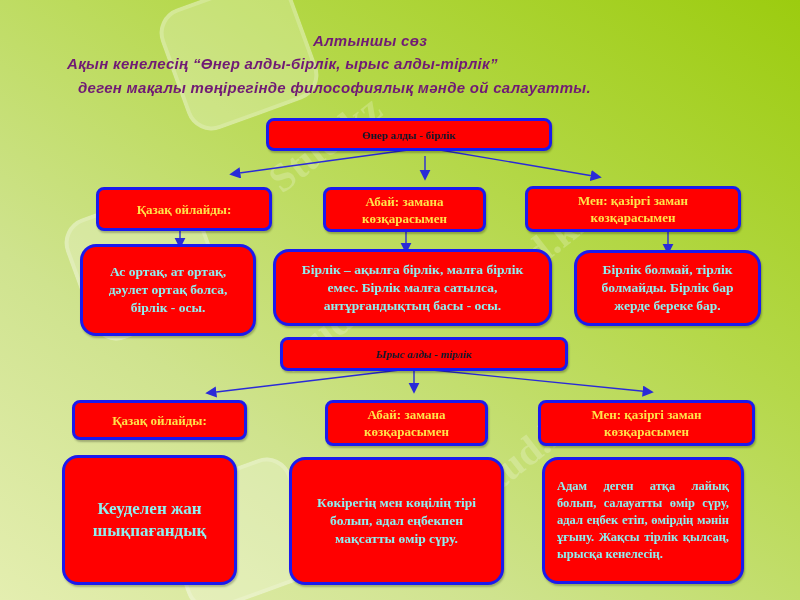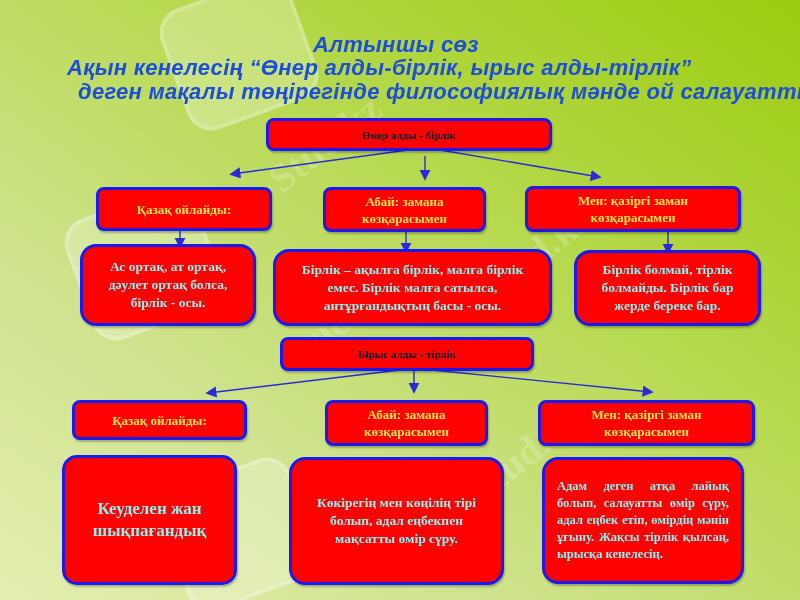--- a/index.html
+++ b/index.html
@@ -14,35 +14,35 @@
     font-size:40px; transform:rotate(-38deg); white-space:nowrap;
     pointer-events:none;
   }
   .wm-logo {
     position:absolute; width:130px; height:120px; border-radius:26px;
     background:rgba(255,255,255,0.25); transform:rotate(-20deg);
     border:4px solid rgba(255,255,255,0.2);
   }
   .title {
     position:absolute; font-family:"Liberation Sans", sans-serif;
-    font-style:italic; font-weight:bold; color:#1d4ed8; font-size:22px;
+    font-style:italic; font-weight:bold; color:#701a75; font-size:15px;
     white-space:nowrap; letter-spacing:0.3px;text-align:right;
   }
   .box {
     position:absolute; box-sizing:border-box; background:#ff0000;
     border:3px solid #1a1aee; border-radius:8px;
     display:flex; align-items:center; justify-content:center;
     text-align:center; font-weight:bold;
     box-shadow: 1px 2px 2px rgba(0,0,0,0.25);
   }
   .box.r { border-radius:16px; }
   .head { color:#0f172a; font-size:11px; }
   .sub { color:#ffe34a; font-size:13px; line-height:17px; }
   .body { color:#8ff0f0; font-size:13.5px; line-height:18px; }
-  .body.big { font-size:17px; line-height:22px;border-radius:15px; }
+  .body.big { font-size:17px; line-height:22px; }
   .body.just { text-align:justify; text-align-last:left; font-size:12.5px; line-height:17px; padding:0 12px; }
   svg.arrows { position:absolute; left:0; top:0; }
 </style>
 </head>
 <body>
 
 <div class="wm-logo" style="left:170px;top:-10px;"></div>
 <div class="wm-logo" style="left:75px;top:200px;"></div>
 <div class="wm-logo" style="left:170px;top:470px;"></div>
 <div class="watermark" style="left:260px;top:120px;">Stud.kz</div>
@@ -81,31 +81,31 @@
 <div class="box sub" style="left:96px;top:187px;width:176px;height:44px;">
   <span>Қазақ  ойлайды:</span>
 </div>
 <div class="box sub" style="left:323px;top:187px;width:163px;height:45px;padding:0 8px;">
   <span>Абай:  замана көзқарасымен</span>
 </div>
 <div class="box sub" style="left:525px;top:186px;width:216px;height:46px;padding:0 30px;">
   <span>Мен: қазіргі заман көзқарасымен</span>
 </div>
 
-<div class="box r body" style="left:80px;top:244px;width:176px;height:82px;padding:0 8px;">
+<div class="box r body" style="left:80px;top:244px;width:176px;height:92px;padding:0 8px;">
   <span>Ас  ортақ, ат  ортақ, дәулет ортақ  болса, бірлік -  осы.</span>
 </div>
 <div class="box r body" style="left:273px;top:249px;width:279px;height:77px;padding:0 10px;">
   <span>Бірлік – ақылға бірлік, малға бірлік емес.  Бірлік малға сатылса, антұрғандықтың  басы -  осы.</span>
 </div>
 <div class="box r body" style="left:574px;top:250px;width:187px;height:76px;padding:13px 8px;">
   <span>Бірлік  болмай, тірлік болмайды. Бірлік  бар жерде береке бар.</span>
 </div>
 
-<div class="box head" style="left:280px;top:337px;width:254px;height:34px;">
+<div class="box head" style="left:280px;top:337px;width:288px;height:34px;font-style:italic;">
   <span>Ырыс  алды - тірлік</span>
 </div>
 
 <div class="box sub" style="left:72px;top:400px;width:175px;height:40px;">
   <span>Қазақ  ойлайды:</span>
 </div>
 <div class="box sub" style="left:325px;top:400px;width:163px;height:46px;padding:0 8px;">
   <span>Абай:  замана көзқарасымен</span>
 </div>
 <div class="box sub" style="left:538px;top:400px;width:217px;height:46px;padding:0 30px;">

